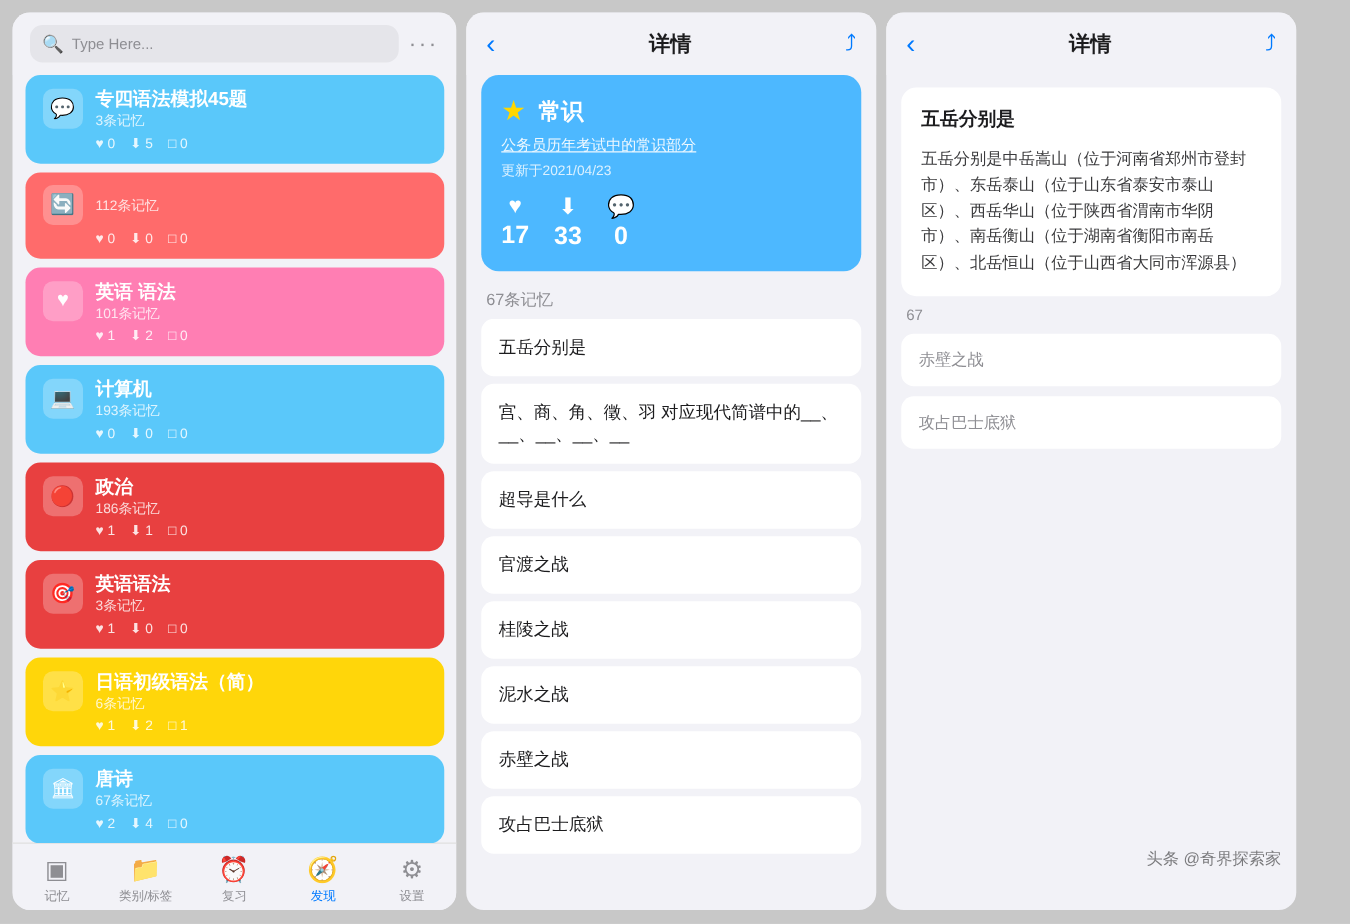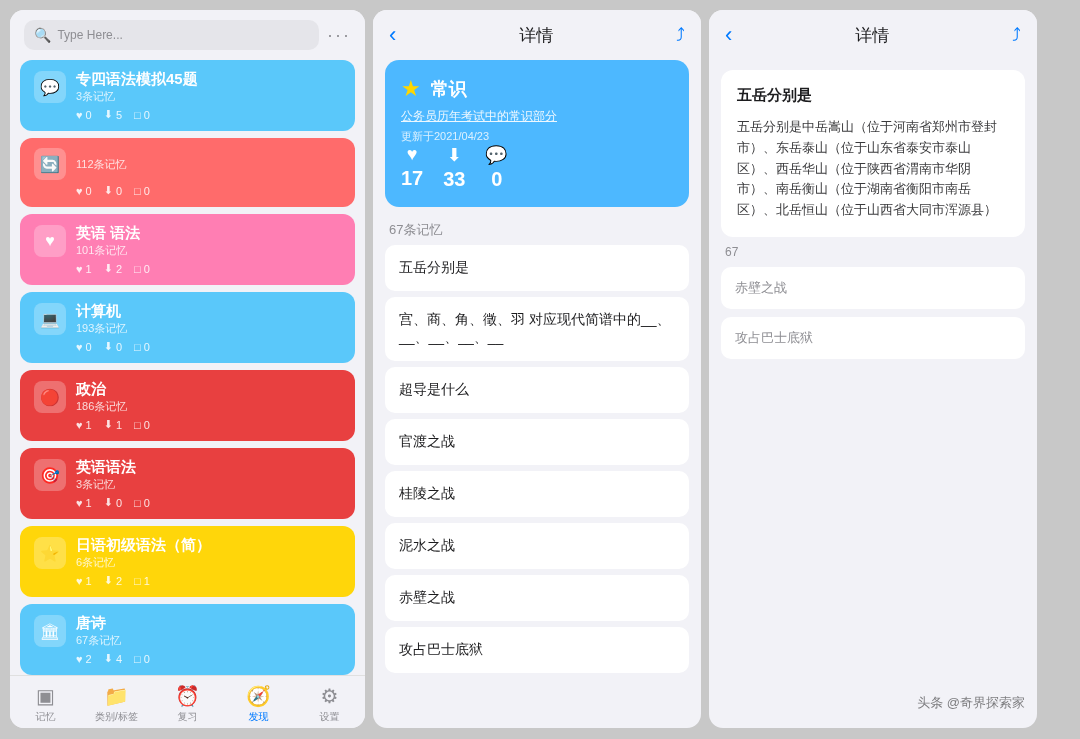--- a/index.html
+++ b/index.html
@@ -135,41 +135,41 @@
       flex-direction: column;
       flex-shrink: 0;
     }
     .detail-header {
       display: flex;
       align-items: center;
       justify-content: space-between;
       padding: 12px 16px;
       background: #f2f2f7;
     }
-    .detail-header-title { font-size: 17px; font-weight: 400; color: #1c1c1e; }
+    .detail-header-title { font-size: 17px; font-weight: 700; color: #1c1c1e; }
     .back-btn { color: #007aff; font-size: 22px; }
     .share-btn { color: #007aff; font-size: 18px; }
 
     .card-info-box {
       margin: 0 12px 8px;
       background: #4db8ff;
       border-radius: 14px;
       padding: 16px;
       color: white;
     }
     .card-info-title-row {
       display: flex;
       align-items: center;
       gap: 10px;
       margin-bottom: 6px;
     }
     .star-icon { font-size: 22px; color: #ffd700; }
     .card-deck-name { font-size: 18px; font-weight: 700; }
     .card-desc { font-size: 12px; opacity: 0.9; margin-bottom: 4px; text-decoration: underline; }
-    .card-date { font-size: 11px; opacity: 0.8; }
+    .card-date { font-size: 11px; opacity: 0.8; margin-bottom: 10px; }
     .card-counts {
       display: flex;
       gap: 20px;
     }
     .count-item {
       display: flex;
       flex-direction: column;
       align-items: center;
       gap: 2px;
     }
@@ -236,21 +236,21 @@
       background: white;
       border-radius: 10px;
       padding: 12px 14px;
       font-size: 13px;
       color: #8e8e93;
     }
 
     
     .watermark {
       position: absolute;
-      bottom: 16px;
+      bottom: 32px;
       right: 12px;
       font-size: 13px;
       color: rgba(0,0,0,0.5);
       font-weight: 500;
     }
   </style>
 </head>
 <body>
 
 <div class="outer-wrapper">

